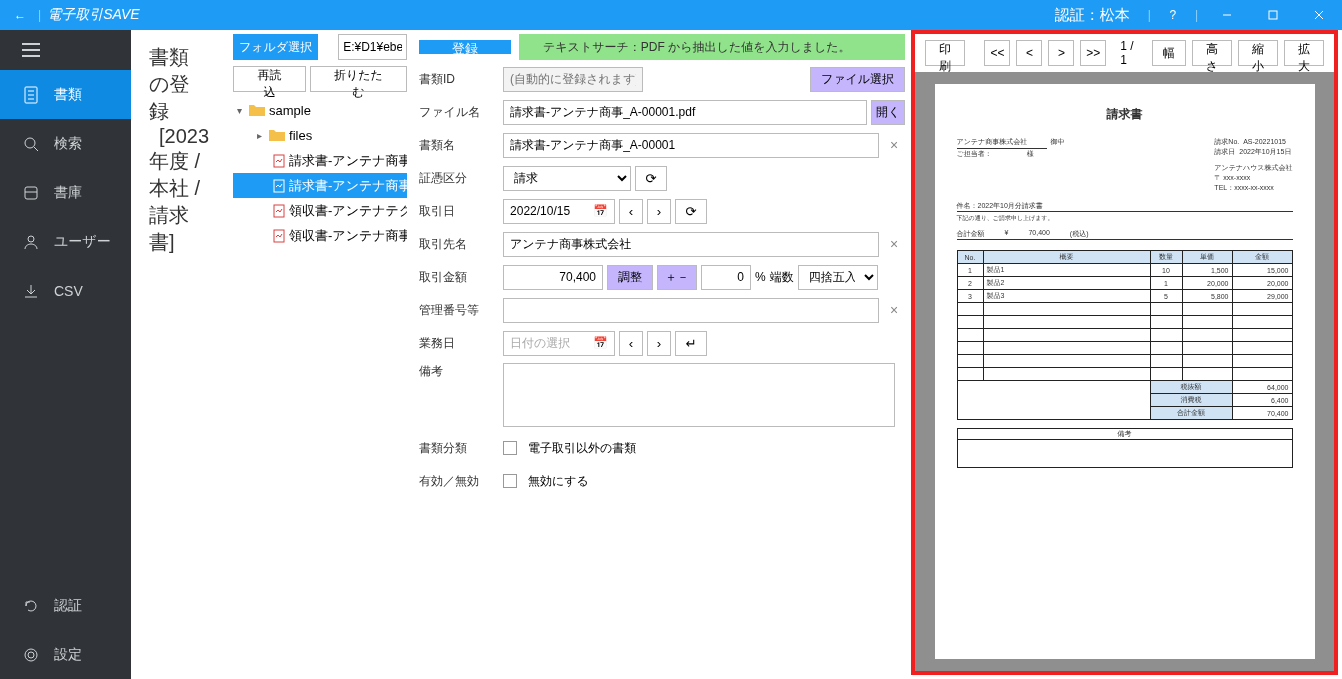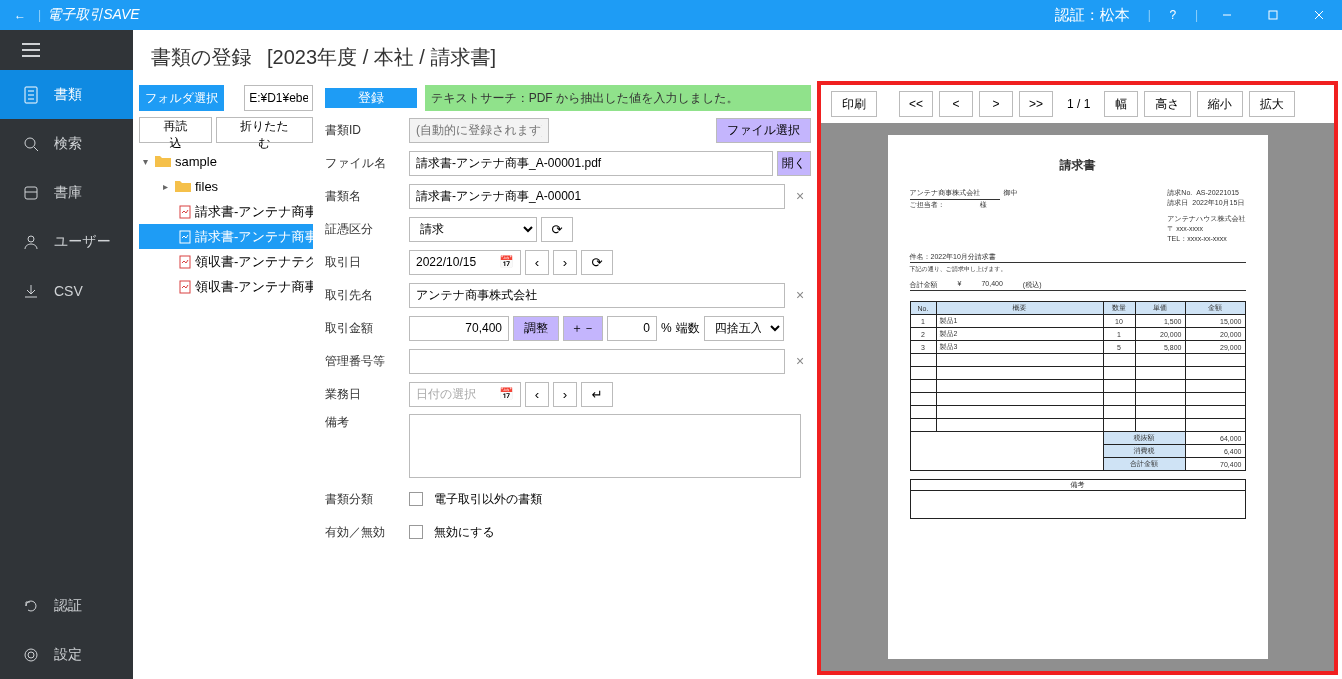--- a/index.html
+++ b/index.html
@@ -21,21 +21,21 @@
 
 .sidebar { width: 133px; background: #303438; color: #cfd2d5; display: flex; flex-direction: column; }
 .hamburger { height: 40px; display: flex; align-items: center; padding-left: 22px; cursor: pointer; }
 .hamburger svg { stroke: #cfd2d5; }
 .navitem { height: 49px; display: flex; align-items: center; padding-left: 20px; cursor: pointer; font-size: 14px; }
 .navitem.active { background: #0f8ae2; color: #fff; }
 .navitem .icon { width: 22px; margin-right: 12px; display: flex; align-items: center; justify-content: center; }
 .navitem .icon svg { stroke: currentColor; fill: none; }
 .sidebar .spacer2 { flex: 1; }
 
-.content { flex: 1; display: flex; flex-direction: column; }
+.content { flex: 1; display: flex; flex-direction: row; }
 .page-title { padding: 14px 18px 10px; font-size: 20px; font-weight: 400; color: #333; }
 .page-title .context { margin-left: 10px; }
 
 .workarea { display: flex; flex: 1; }
 
 
 .folder-panel { width: 186px; padding: 4px 6px; }
 .folder-toprow { display: flex; gap: 20px; margin-bottom: 6px; }
 .folder-select-btn { background: #1e9cf5; color: #fff; border: none; height: 26px; padding: 0 6px; font-size: 12px; cursor: pointer; }
 .folder-path-input { flex: 1; height: 26px; border: 1px solid #bbb; padding: 0 4px; font-size: 12px; min-width: 0; }
@@ -49,22 +49,22 @@
 .folder-icon { width: 16px; height: 14px; margin-right: 4px; }
 .folder-icon svg { fill: #f5c04a; }
 .caret { width: 10px; margin-right: 2px; font-size: 10px; color: #666; }
 .pdf-icon { width: 14px; height: 16px; margin-right: 4px; display: flex; align-items: center; }
 .pdf-icon svg { stroke: #d94040; fill: none; }
 .tree-row.selected .pdf-icon svg { stroke: #fff; }
 
 
 .form-panel { width: 498px; padding: 4px 6px; }
 .form-toprow { display: flex; gap: 8px; margin-bottom: 6px; align-items: center; }
-.btn-primary { background: #1e9cf5; color: #fff; border: none; height: 20px; width: 92px; font-size: 13px; cursor: pointer; }
-.banner { flex: 1; background: #90e28b; height: 26px; display: flex; align-items: center; padding: 0 6px; font-size: 12px; color: #333; }
+.btn-primary { background: #1e9cf5; color: #fff; border: none; height: 14px; width: 92px; font-size: 13px; cursor: pointer; }
+.banner { flex: 1; background: #90e28b; height: 26px; display: flex; align-items: center; padding: 0 24px; font-size: 12px; color: #333; }
 .form-row { display: flex; align-items: center; margin-bottom: 7px; min-height: 26px; }
 .form-label { width: 84px; font-size: 12px; color: #333; }
 .form-ctrl { flex: 1; display: flex; align-items: center; gap: 4px; }
 .txt { height: 25px; border: 1px solid #bbb; padding: 0 6px; font-size: 12px; }
 .txt.full { flex: 1; }
 .txt.readonly { background: #f3f3f3; color: #999; }
 .btn-sm { height: 25px; border: 1px solid #bbb; background: #c4b5fd; padding: 0 10px; font-size: 12px; cursor: pointer; }
 .btn-icon { width: 32px; height: 25px; border: 1px solid #bbb; background: #fff; cursor: pointer; display: flex; align-items: center; justify-content: center; }
 .select { height: 25px; border: 1px solid #bbb; padding: 0 6px; font-size: 12px; background: #fff; }
 .clear-x { width: 22px; text-align: center; color: #888; cursor: pointer; font-size: 14px; }

